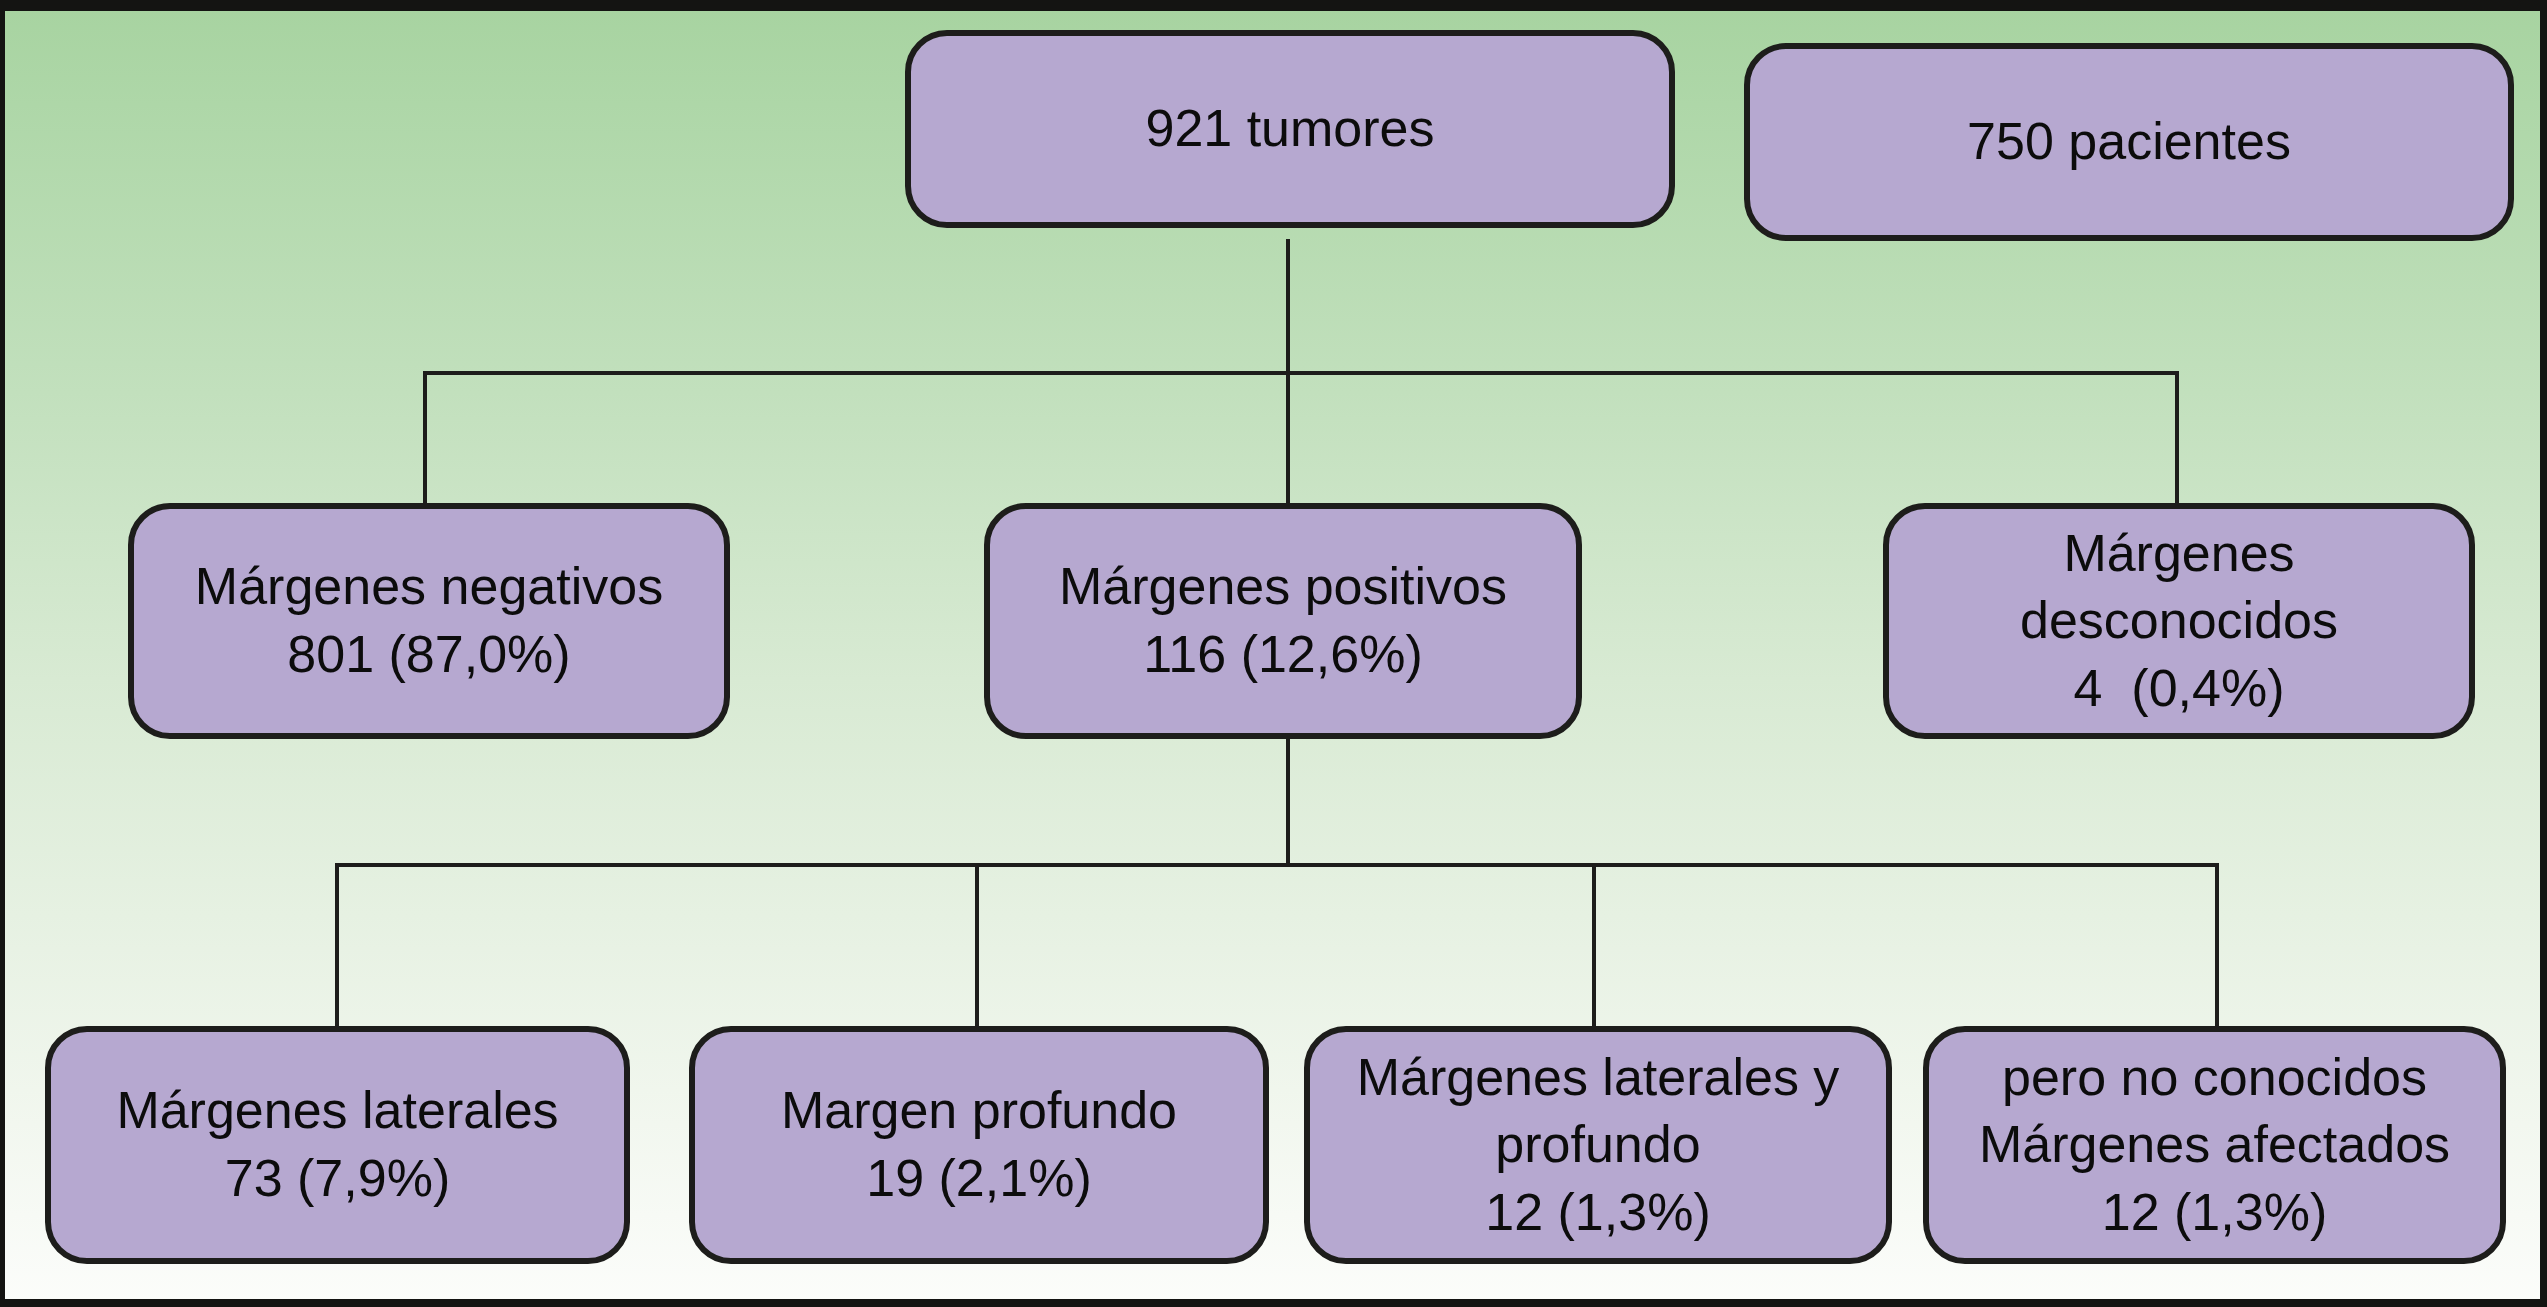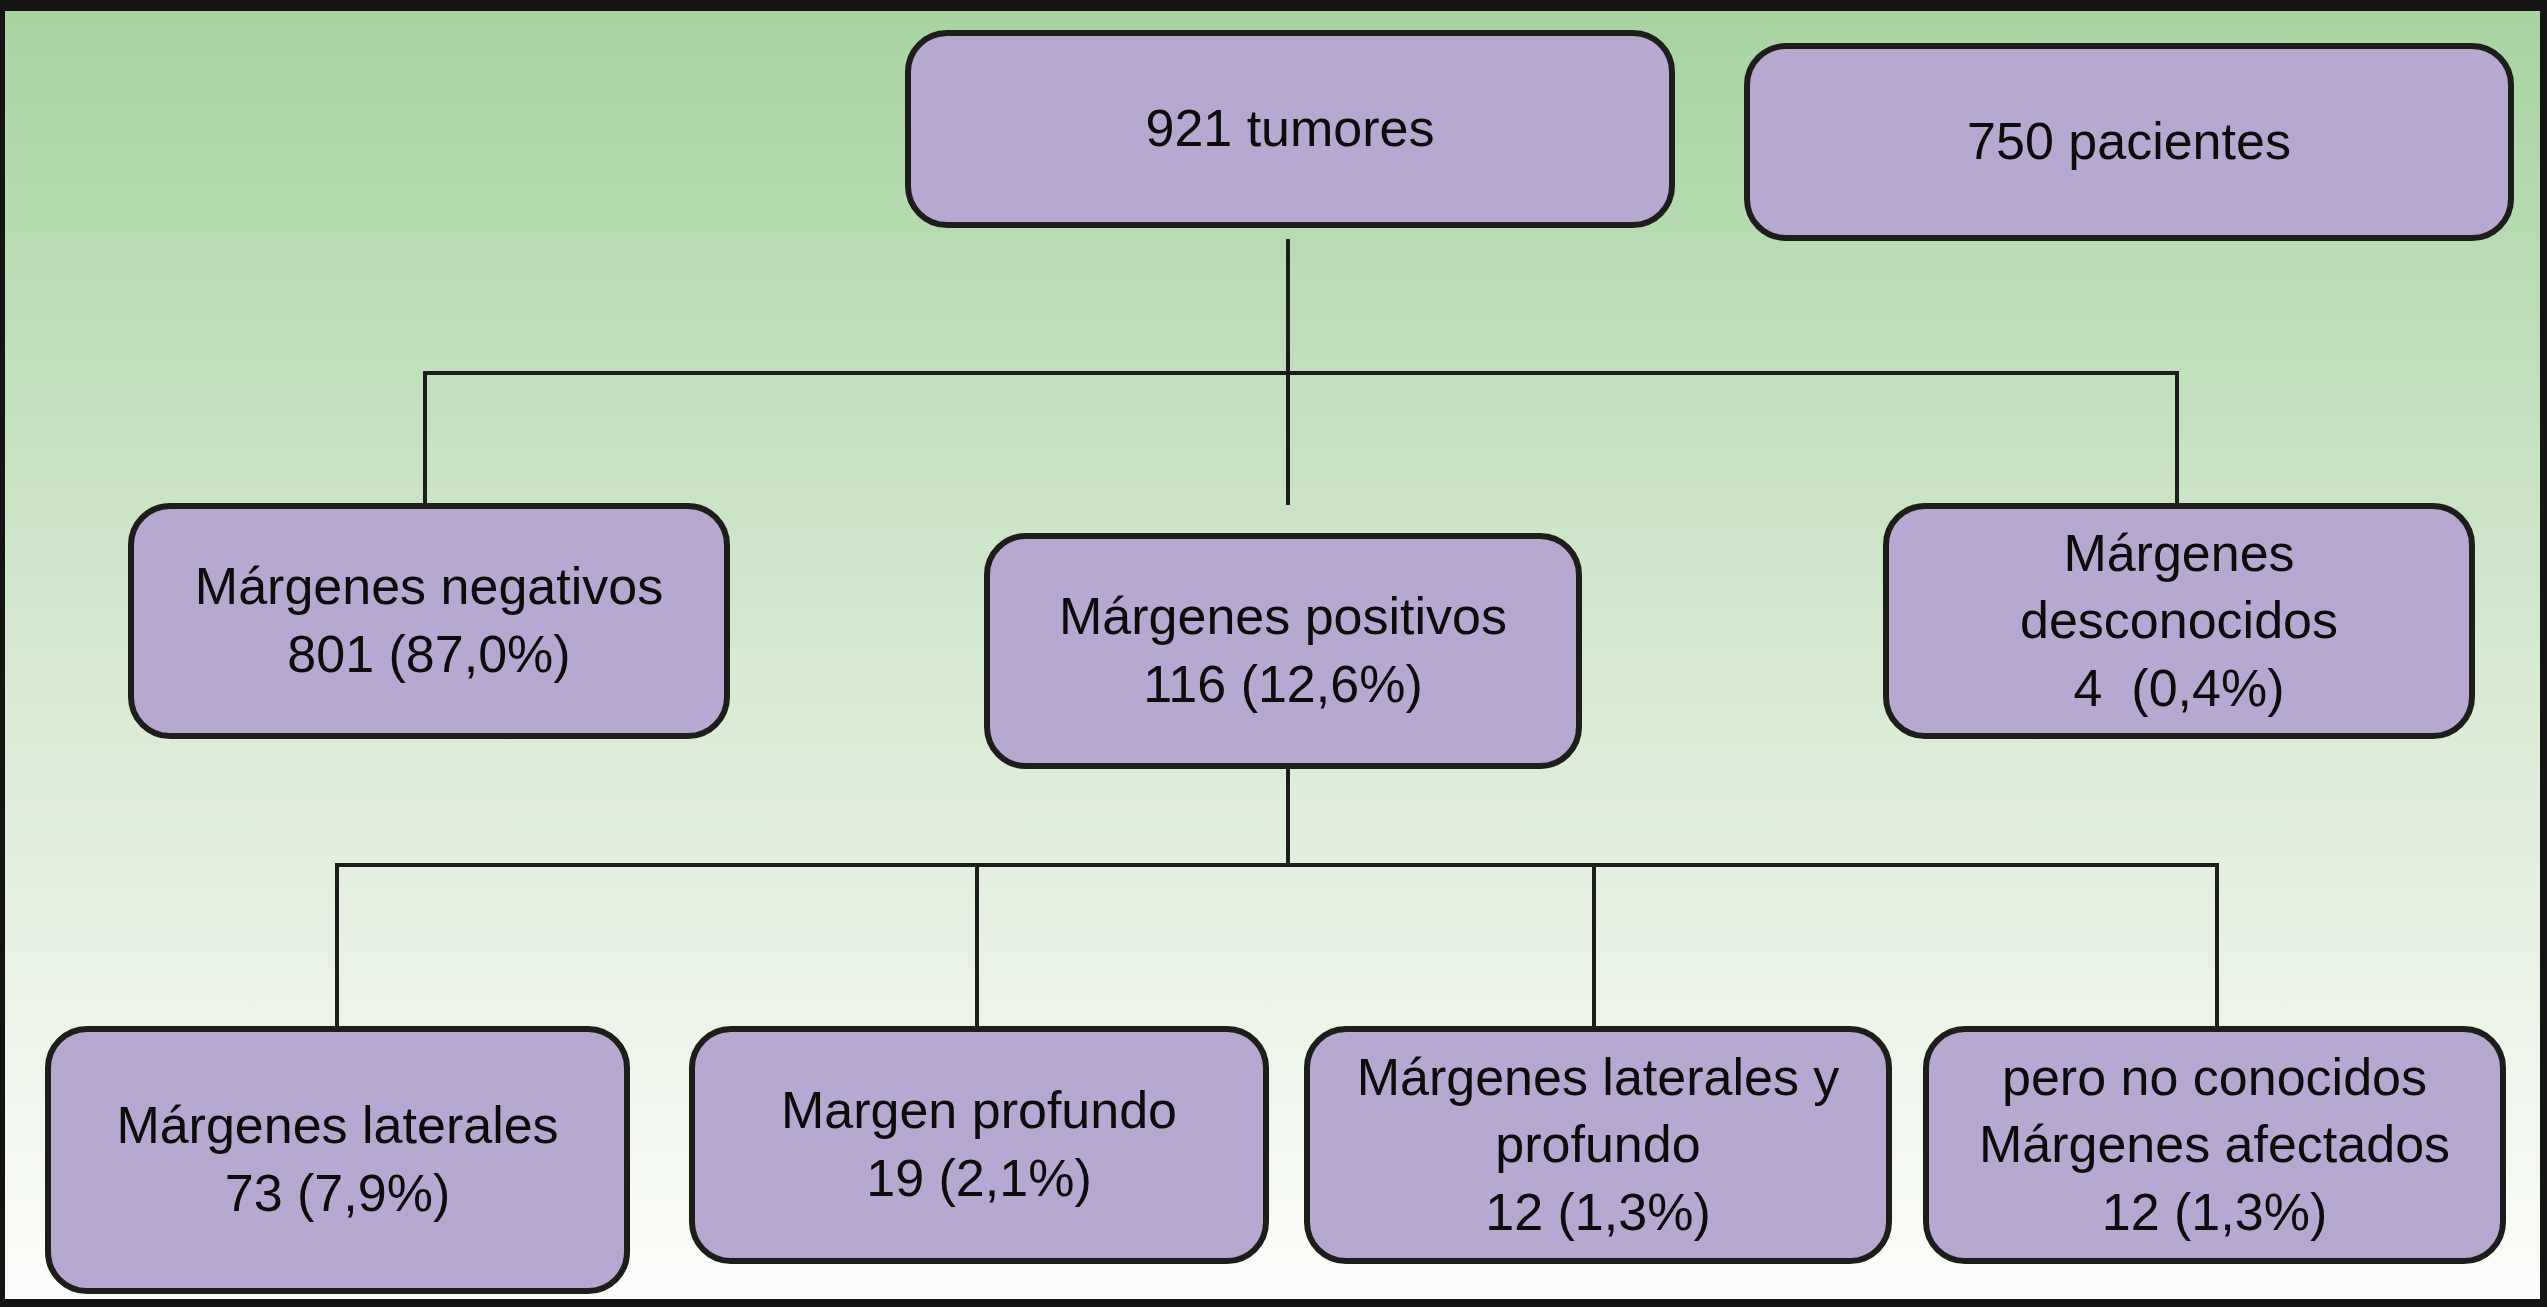--- a/index.html
+++ b/index.html
@@ -67,31 +67,31 @@
     <span>921 tumores</span>
   </div>
   <div class="node" style="left:1744px; top:43px; width:770px; height:198px;">
     <span>750 pacientes</span>
   </div>
 
   <div class="node" style="left:128px; top:503px; width:602px; height:236px;">
     <span>Márgenes negativos</span>
     <span>801 (87,0%)</span>
   </div>
-  <div class="node" style="left:984px; top:503px; width:598px; height:236px;margin-top:30px;">
+  <div class="node" style="left:984px; top:503px; width:598px; height:236px;">
     <span>Márgenes positivos</span>
     <span>116 (12,6%)</span>
   </div>
   <div class="node" style="left:1883px; top:503px; width:592px; height:236px;text-align:right;">
     <span>Márgenes</span>
     <span>desconocidos</span>
     <span>4  (0,4%)</span>
   </div>
 
-  <div class="node" style="left:45px; top:1026px; width:585px; height:268px;">
+  <div class="node" style="left:45px; top:1026px; width:585px; height:238px;">
     <span>Márgenes laterales</span>
     <span>73 (7,9%)</span>
   </div>
   <div class="node" style="left:689px; top:1026px; width:580px; height:238px;">
     <span>Margen profundo</span>
     <span>19 (2,1%)</span>
   </div>
   <div class="node" style="left:1304px; top:1026px; width:588px; height:238px;text-align:center;">
     <span>Márgenes laterales y</span>
     <span>profundo</span>

